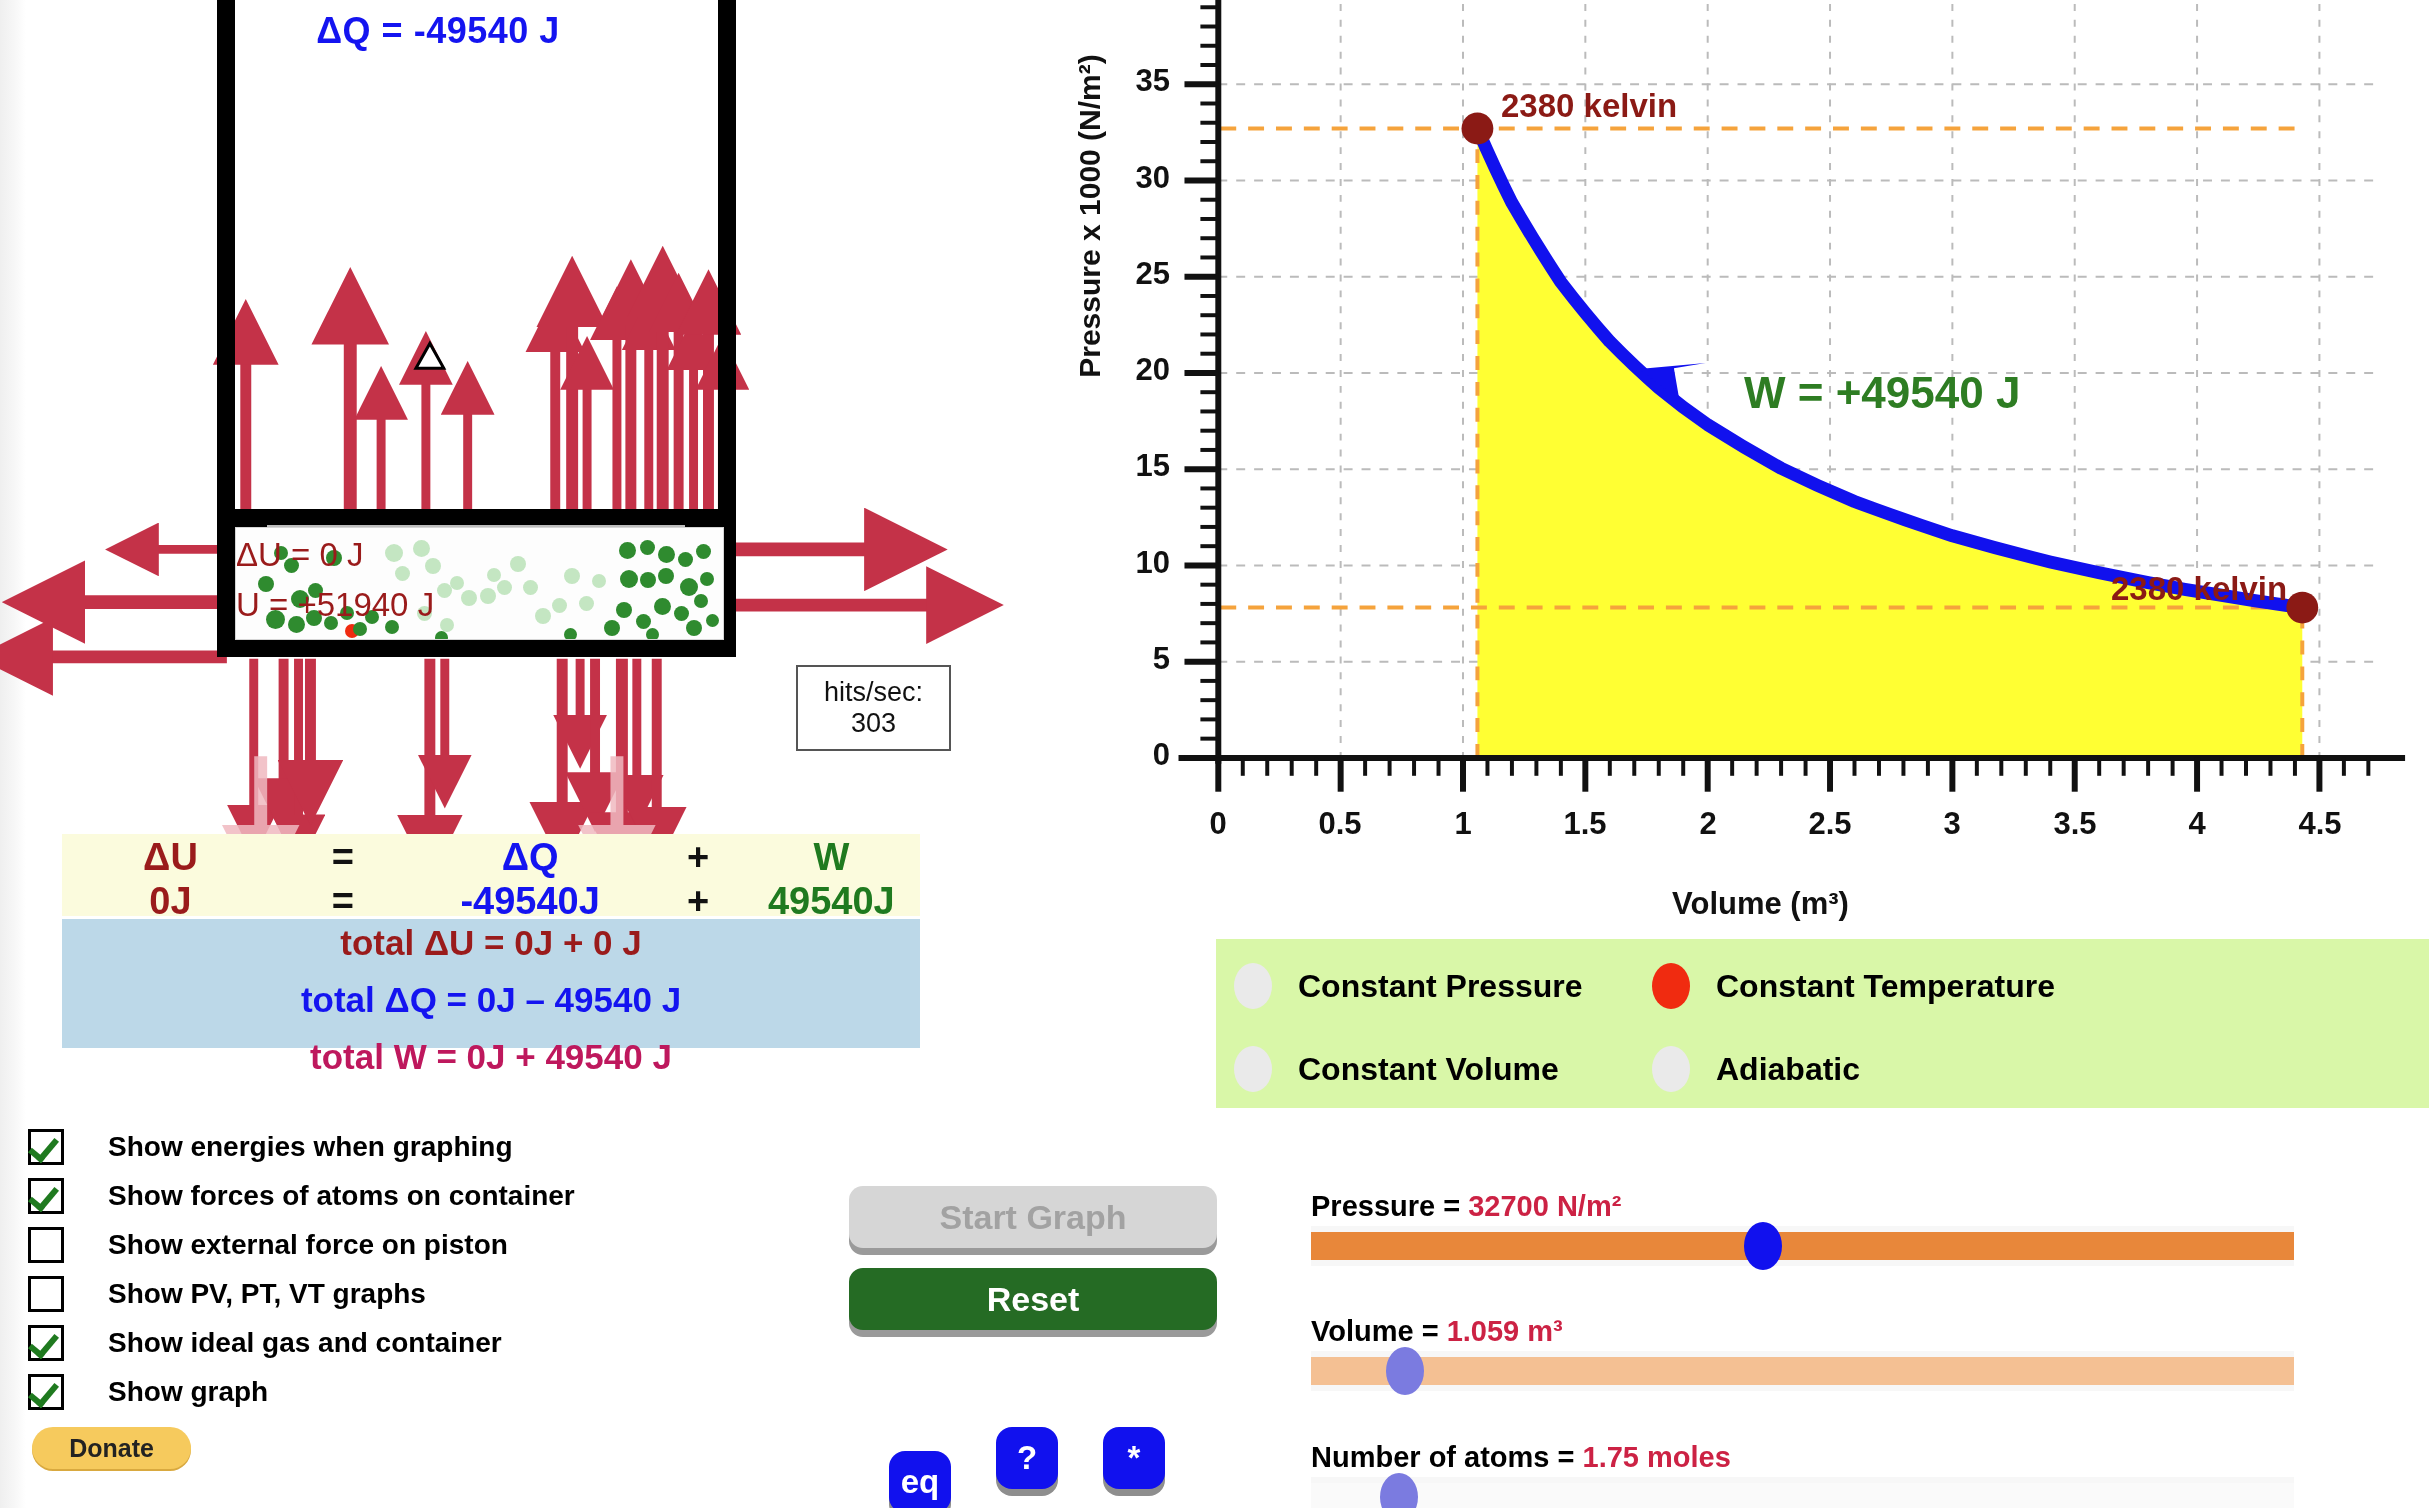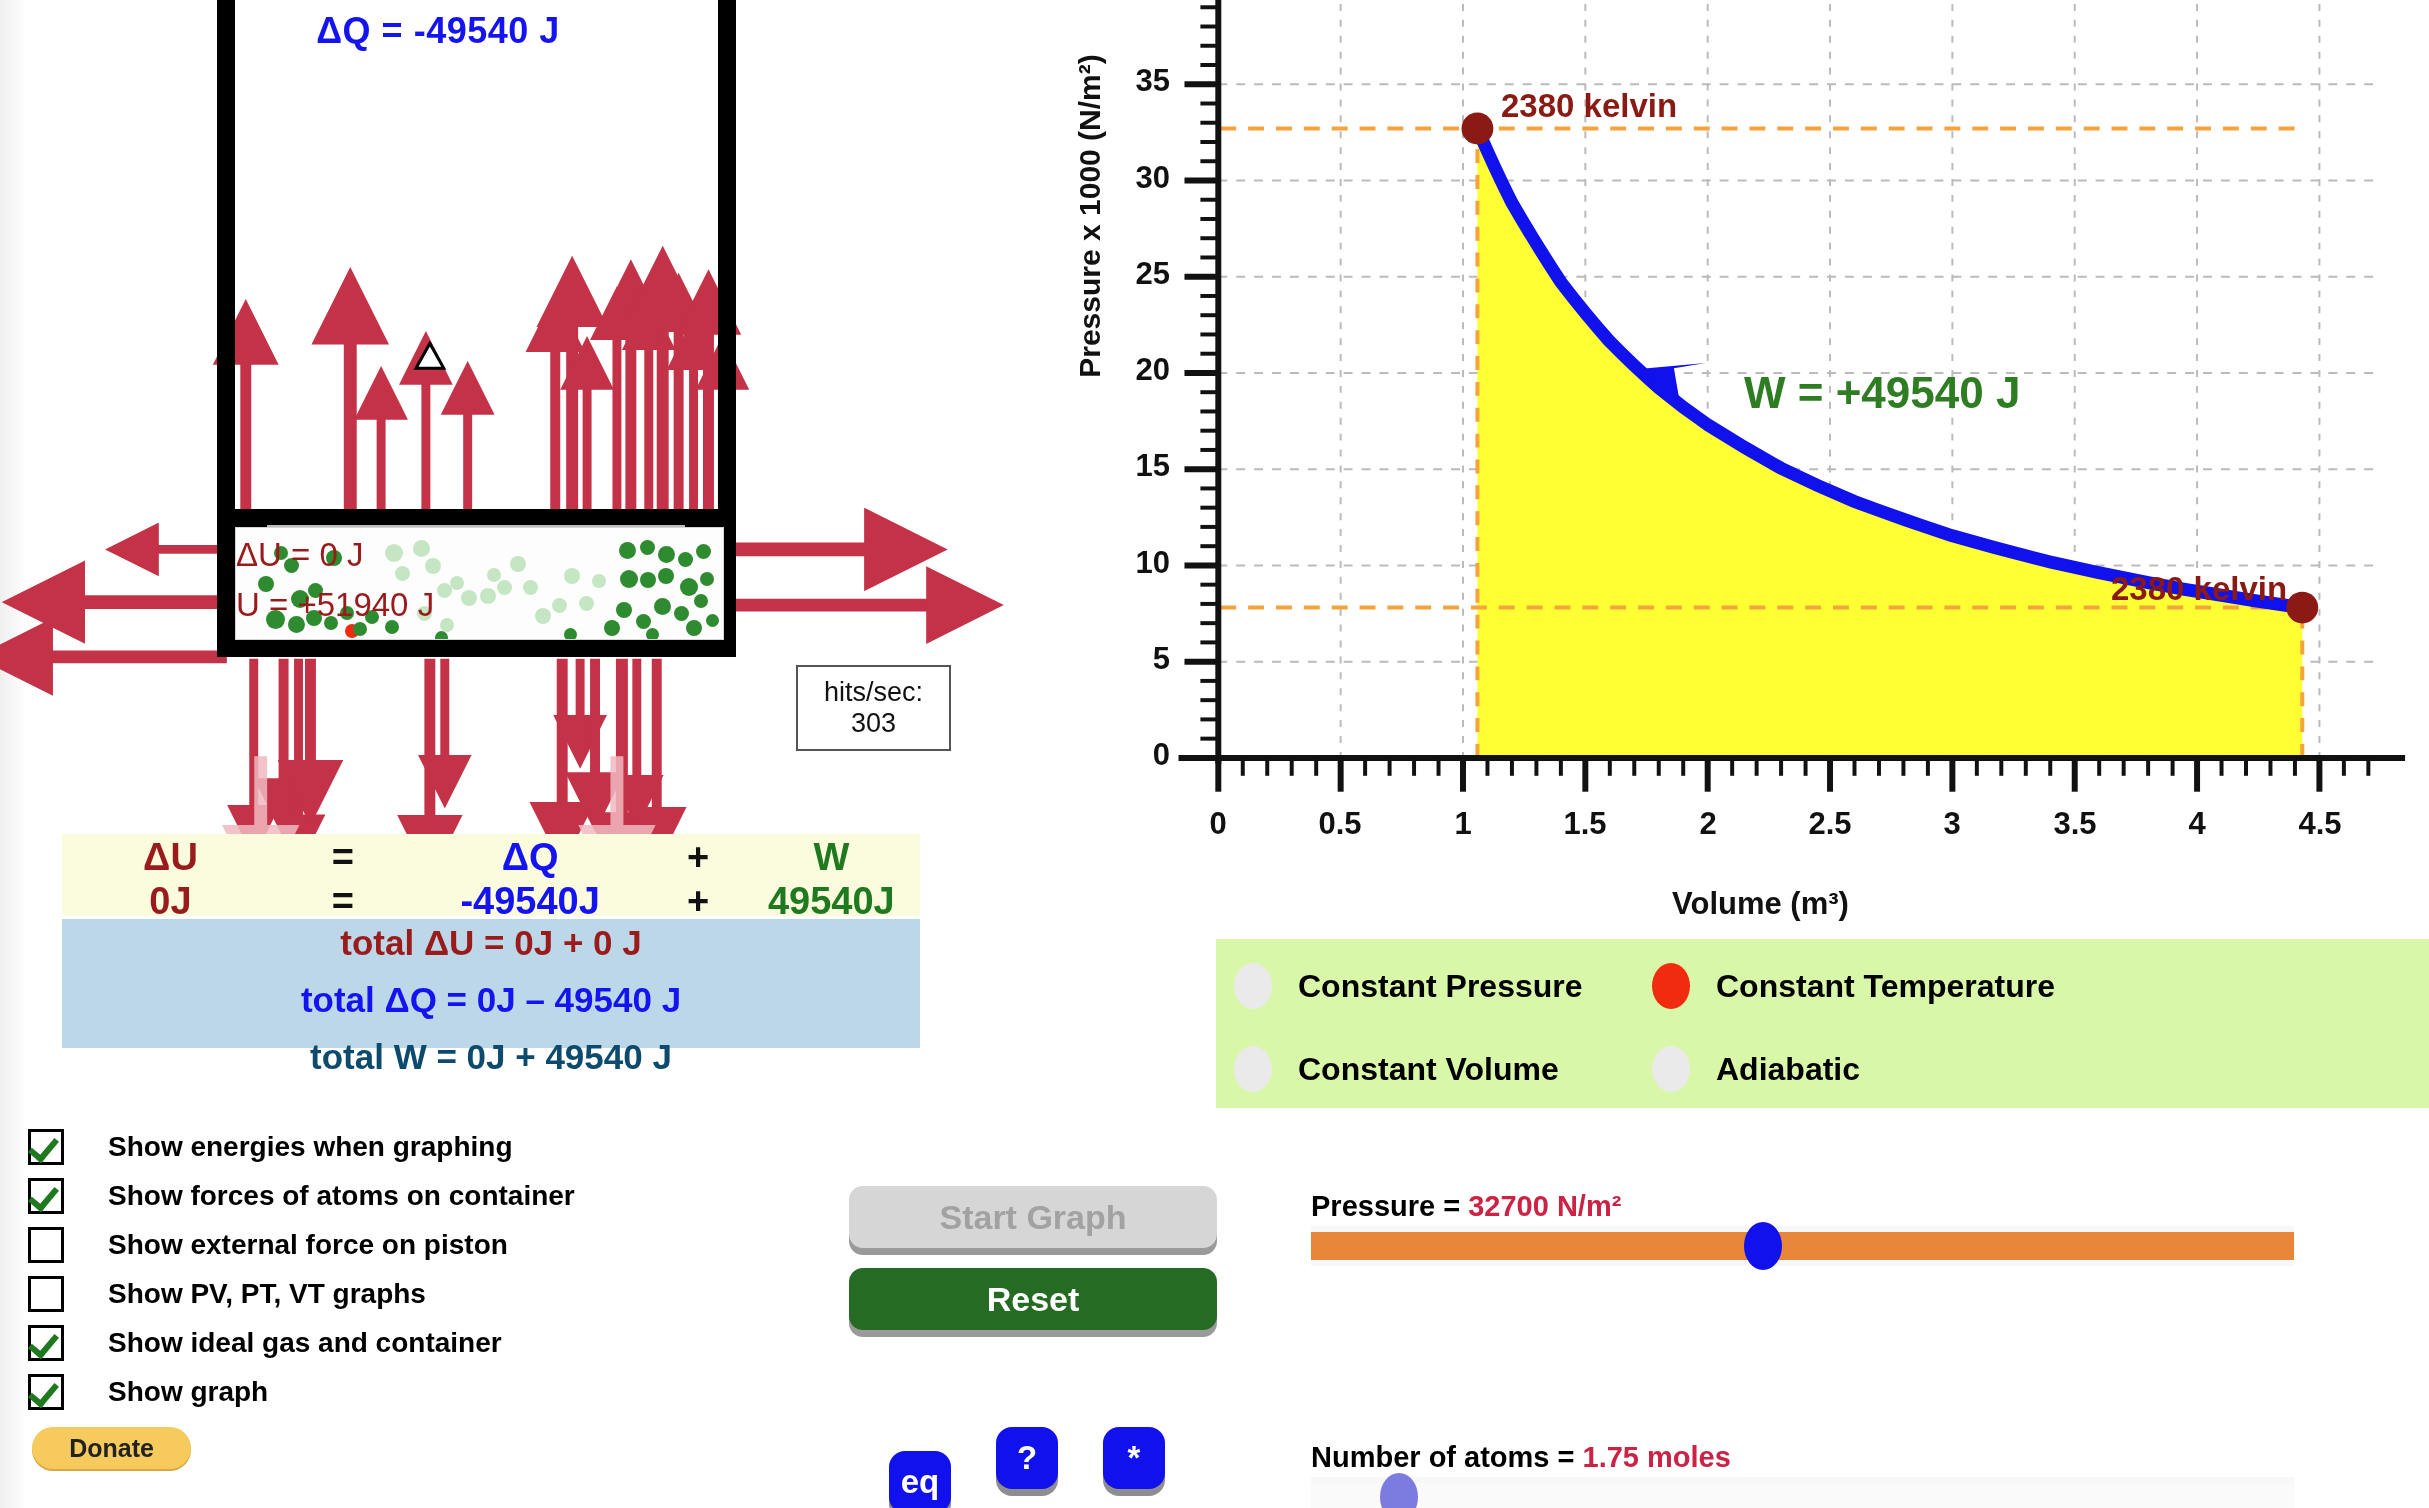--- a/index.html
+++ b/index.html
@@ -47,21 +47,21 @@
   .eq-row .c3{width:249px;text-align:center;color:#1414f0;}
   .eq-row .c4{width:90px;text-align:center;color:#111;}
   .eq-row .c5{width:179px;text-align:center;color:#1f7a1f;}
   .eq-r1{top:836px;font-size:38px;}
   .eq-r2{top:880px;font-size:38px;}
   .tot-panel{position:absolute;left:62px;top:919px;width:858px;height:129px;background:#bcd8e8;}
   .tot-line{position:absolute;left:62px;width:858px;text-align:center;
     font-size:35px;font-weight:700;}
   .tot-1{top:923px;color:#9a1b1b;}
   .tot-2{top:980px;color:#1414f0;}
-  .tot-3{top:1037px;color:#0c4a6e;}
+  .tot-3{top:1037px;color:#be185d;}
 
   
   .checks{position:absolute;left:28px;top:1122px;width:716px;}
   .chk-row{display:flex;align-items:center;height:49px;}
   .chk-box{width:30px;height:30px;border:3px solid #000;background:#fff;margin-right:44px;
     position:relative;flex:none;}
   .chk-box.on::after{content:"";position:absolute;left:4px;top:1px;width:11px;height:22px;
     border-right:6px solid #1f7a1f;border-bottom:6px solid #1f7a1f;
     transform:rotate(40deg);}
   .chk-label{font-size:28px;font-weight:700;color:#000;white-space:nowrap;}
@@ -487,20 +487,29 @@
   <div class="slider-group" style="left:1311px;top:1190px;width:985px;">
     <div class="sl-label">
       <span>Pressure = </span><span class="val">32700 N/m²</span>
     </div>
     <div class="sl-track" style="left:0;top:36px;width:983px;">
       <div class="sl-fill" id="fill-0" style="left: 0px; width: 983px; background: rgb(232, 135, 58);"></div>
       <div class="sl-thumb" id="thumb-0" style="background: rgb(17, 17, 238); left: 433px;"></div>
     </div>
   </div>
 
+  <div class="slider-group" style="left:1311px;top:1315px;width:985px;">
+    <div class="sl-label">
+      <span>Volume = </span><span class="val">1.059 m³</span>
+    </div>
+    <div class="sl-track" style="left:0;top:36px;width:983px;">
+      <div class="sl-fill" id="fill-1" style="left: 0px; width: 983px; background: rgb(244, 192, 147);"></div>
+      <div class="sl-thumb" id="thumb-1" style="background: rgb(123, 123, 224); left: 75px;"></div>
+    </div>
+  </div>
 
   <div class="slider-group" style="left:1311px;top:1441px;width:985px;">
     <div class="sl-label">
       <span>Number of atoms = </span><span class="val">1.75 moles</span>
     </div>
     <div class="sl-track" style="left:0;top:36px;width:983px;">
       <div class="sl-fill" id="fill-2" style="left: 0px; width: 983px; background: rgb(250, 250, 250);"></div>
       <div class="sl-thumb" id="thumb-2" style="background: rgb(123, 123, 224); left: 69px;"></div>
     </div>
   </div>

